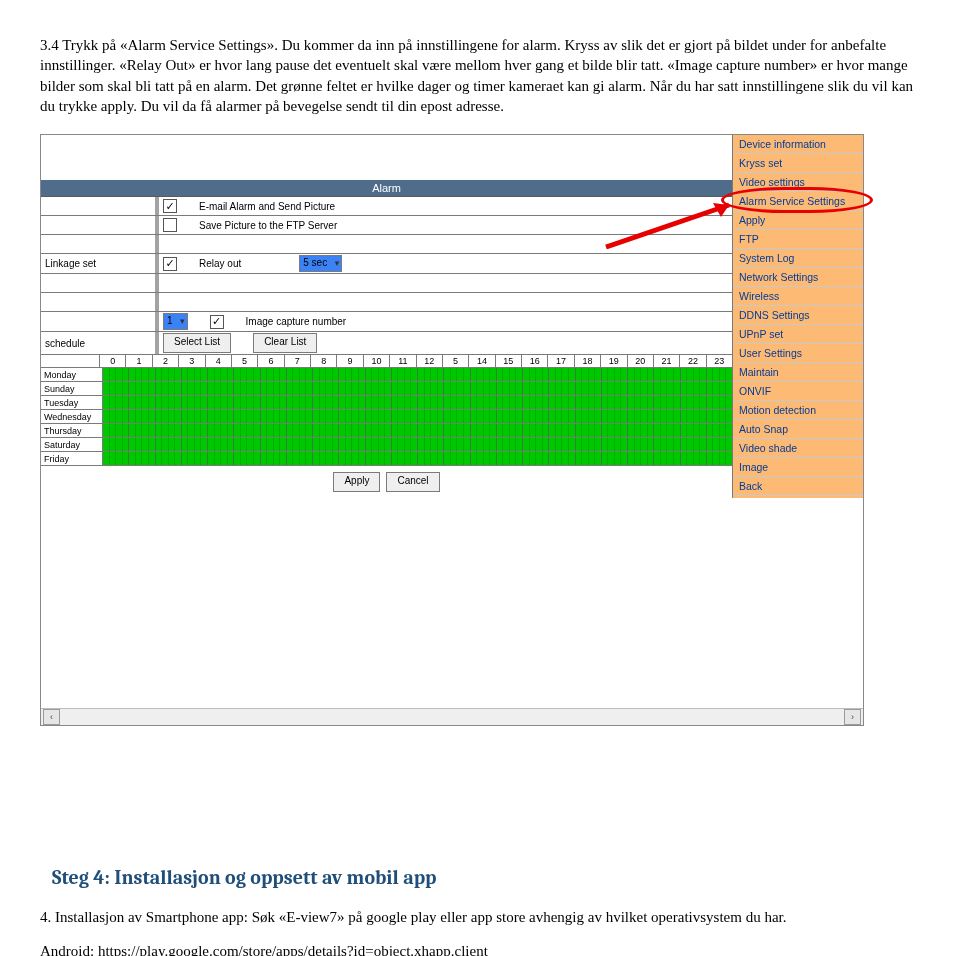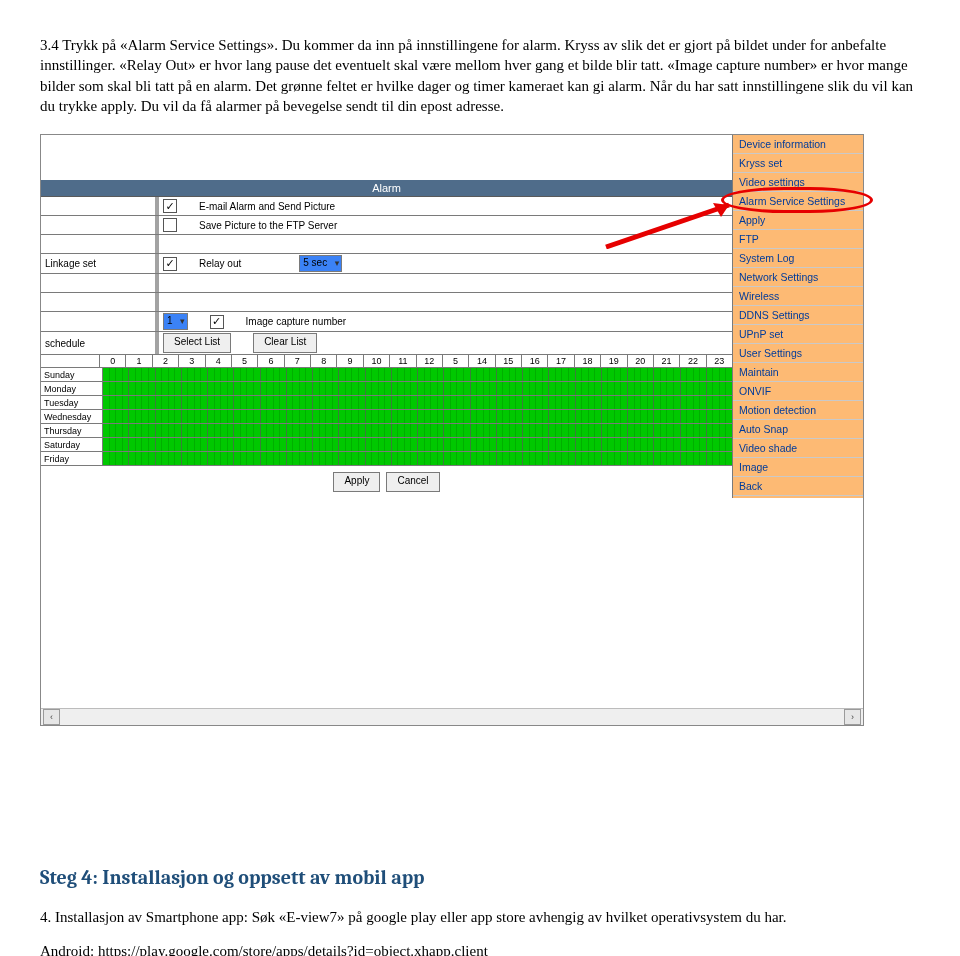--- a/index.html
+++ b/index.html
@@ -156,21 +156,21 @@
   .scroll-arrow {
     width: 15px; height: 14px; border: 1px solid #9a9a9a;
     background: #e6e6e6; display: flex; align-items: center; justify-content: center;
     font-size: 9px; color: #444;
   }
 
   h3.step {
     font-family: Cambria, "Times New Roman", serif;
     color: #1f4e79;
     font-size: 20px;
-    margin: 140px 0 18px 0;
+    margin: 140px 0 18px 12px;
     font-weight: bold;
   }
   .p2 { font-size: 15px; margin: 0 0 14px 0; line-height: 1.35; }
   a { color: #000000; text-decoration: underline; }
 </style>
 </head>
 <body>
 
 <p class="intro">
   <span class="sec-num">3.4</span>
@@ -259,21 +259,21 @@
               <div class="sched-head-cell">18</div>
               <div class="sched-head-cell">19</div>
               <div class="sched-head-cell">20</div>
               <div class="sched-head-cell">21</div>
               <div class="sched-head-cell">22</div>
               <div class="sched-head-cell">23</div>
             </div>
         </div>
         <div id="sched-body">
             <div class="sched-row">
-              <div class="sched-day-label">Sunday</div>
+              <div class="sched-day-label">Monday</div>
               <div class="sched-cells">
                 <div class="sched-cell">
                   <div class="sched-sub"></div>
                   <div class="sched-sub"></div>
                   <div class="sched-sub"></div>
                   <div class="sched-sub"></div>
                 </div>
                 <div class="sched-cell">
                   <div class="sched-sub"></div>
                   <div class="sched-sub"></div>
@@ -408,21 +408,21 @@
                 </div>
                 <div class="sched-cell">
                   <div class="sched-sub"></div>
                   <div class="sched-sub"></div>
                   <div class="sched-sub"></div>
                   <div class="sched-sub"></div>
                 </div>
               </div>
             </div>
             <div class="sched-row">
-              <div class="sched-day-label">Monday</div>
+              <div class="sched-day-label">Sunday</div>
               <div class="sched-cells">
                 <div class="sched-cell">
                   <div class="sched-sub"></div>
                   <div class="sched-sub"></div>
                   <div class="sched-sub"></div>
                   <div class="sched-sub"></div>
                 </div>
                 <div class="sched-cell">
                   <div class="sched-sub"></div>
                   <div class="sched-sub"></div>

